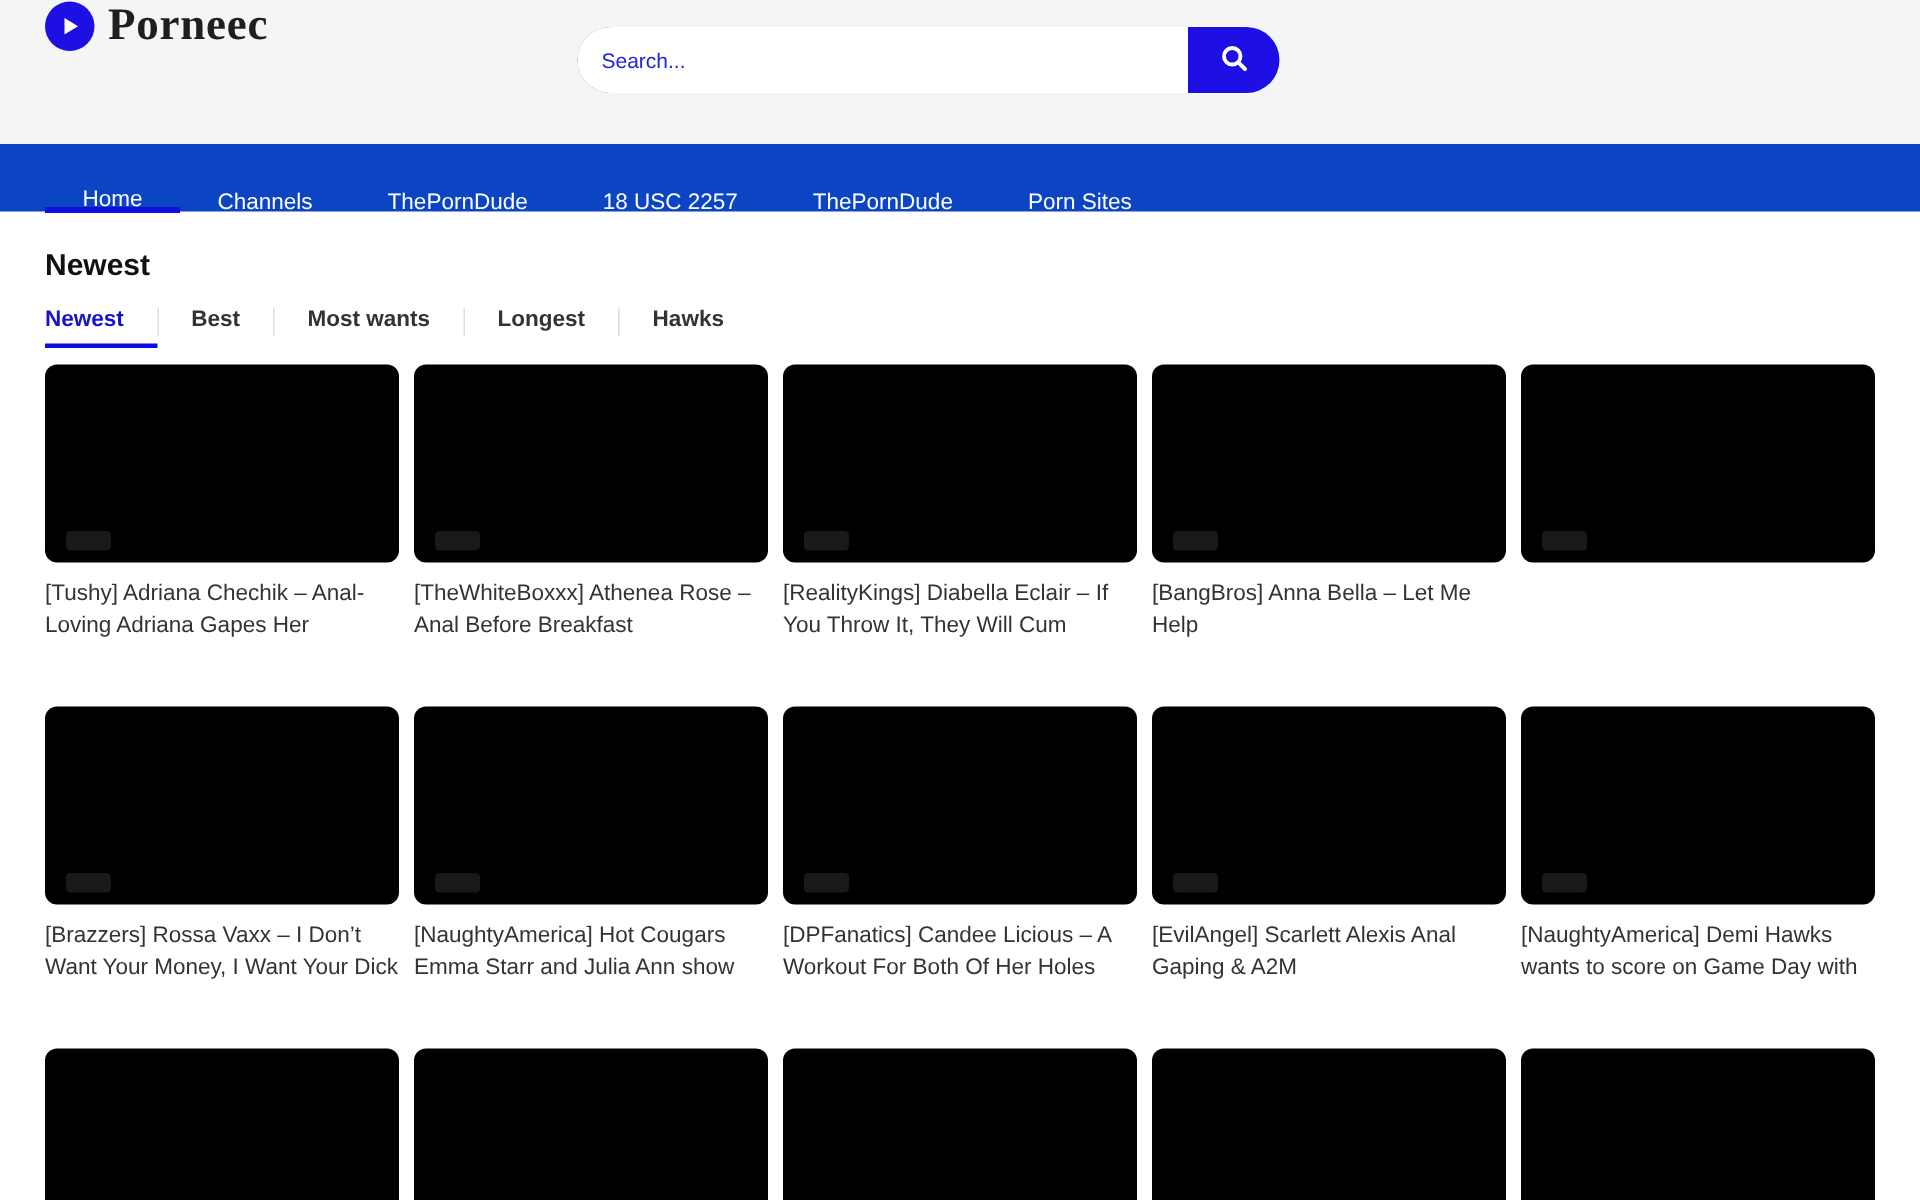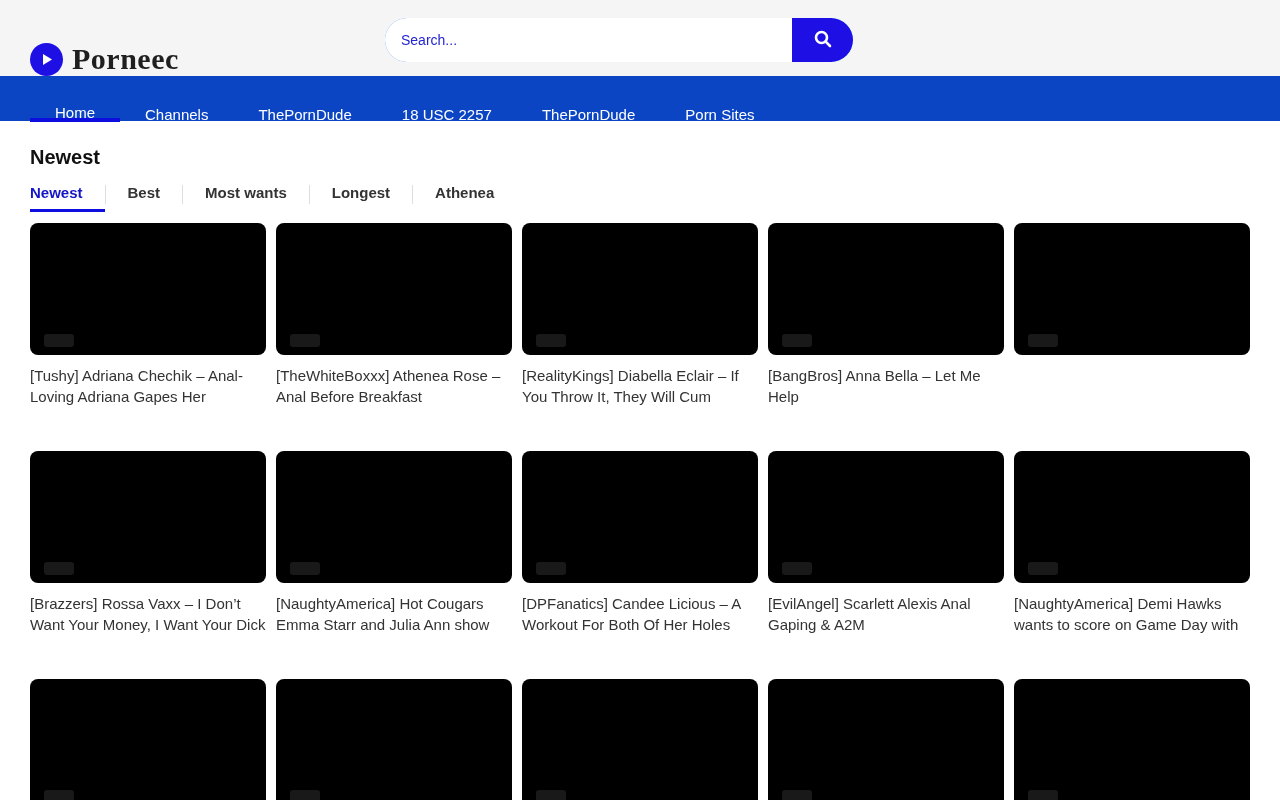--- a/index.html
+++ b/index.html
@@ -8,22 +8,22 @@
     --underline-blue:#0d0de0;
     --tab-blue:#1414c8;
     --header-bg:#f5f5f5;
     --title-color:#333333;
     --heading-color:#111111;
   }
   *{margin:0;padding:0;box-sizing:border-box;}
   html,body{width:1280px;height:800px;overflow:hidden;background:#ffffff;
     font-family:"Liberation Sans", sans-serif;}
   
-  .header{position:relative;height:76px;background:var(--header-bg);
-    display:flex;align-items:flex-end;padding-left:30px;}
+  .header{position:relative;height:96px;background:var(--header-bg);
+    display:flex;align-items:flex-start;padding-left:30px;}
   .logo{display:flex;align-items:center;gap:9px;cursor:pointer;}
   .logo-icon{width:33px;height:33px;border-radius:50%;background:var(--accent);
     display:flex;align-items:center;justify-content:center;flex:0 0 auto;}
   .logo-icon svg{display:block;}
   .logo-text{font-family:"Liberation Serif", serif;font-weight:700;font-size:30px;
     color:#1f1f1f;letter-spacing:0.5px;}
   .search-wrap{position:absolute;left:385px;top:18px;width:468px;height:44px;
     border-radius:22px;overflow:hidden;display:flex;background:#3b82f6;}
   .search-input{flex:1;border:none;outline:none;padding:0 14px 0 16px;
     font-size:14px;color:#1a1ad0;background:#ffffff;}
@@ -94,21 +94,21 @@
 
   <div class="tabs">
     <span class="tab active">Newest</span>
     <span class="tab-sep"></span>
     <span class="tab">Best</span>
     <span class="tab-sep"></span>
     <span class="tab">Most wants</span>
     <span class="tab-sep"></span>
     <span class="tab">Longest</span>
     <span class="tab-sep"></span>
-    <span class="tab">Athenea</span>
+    <span class="tab">Hawks</span>
   </div>
 
   <div class="grid">
 
     <article class="card">
       <div class="thumb">
         <span class="duration-badge"></span>
       </div>
       <div class="card-title">[Tushy] Adriana Chechik – Anal-Loving Adriana Gapes Her</div>
     </article>

